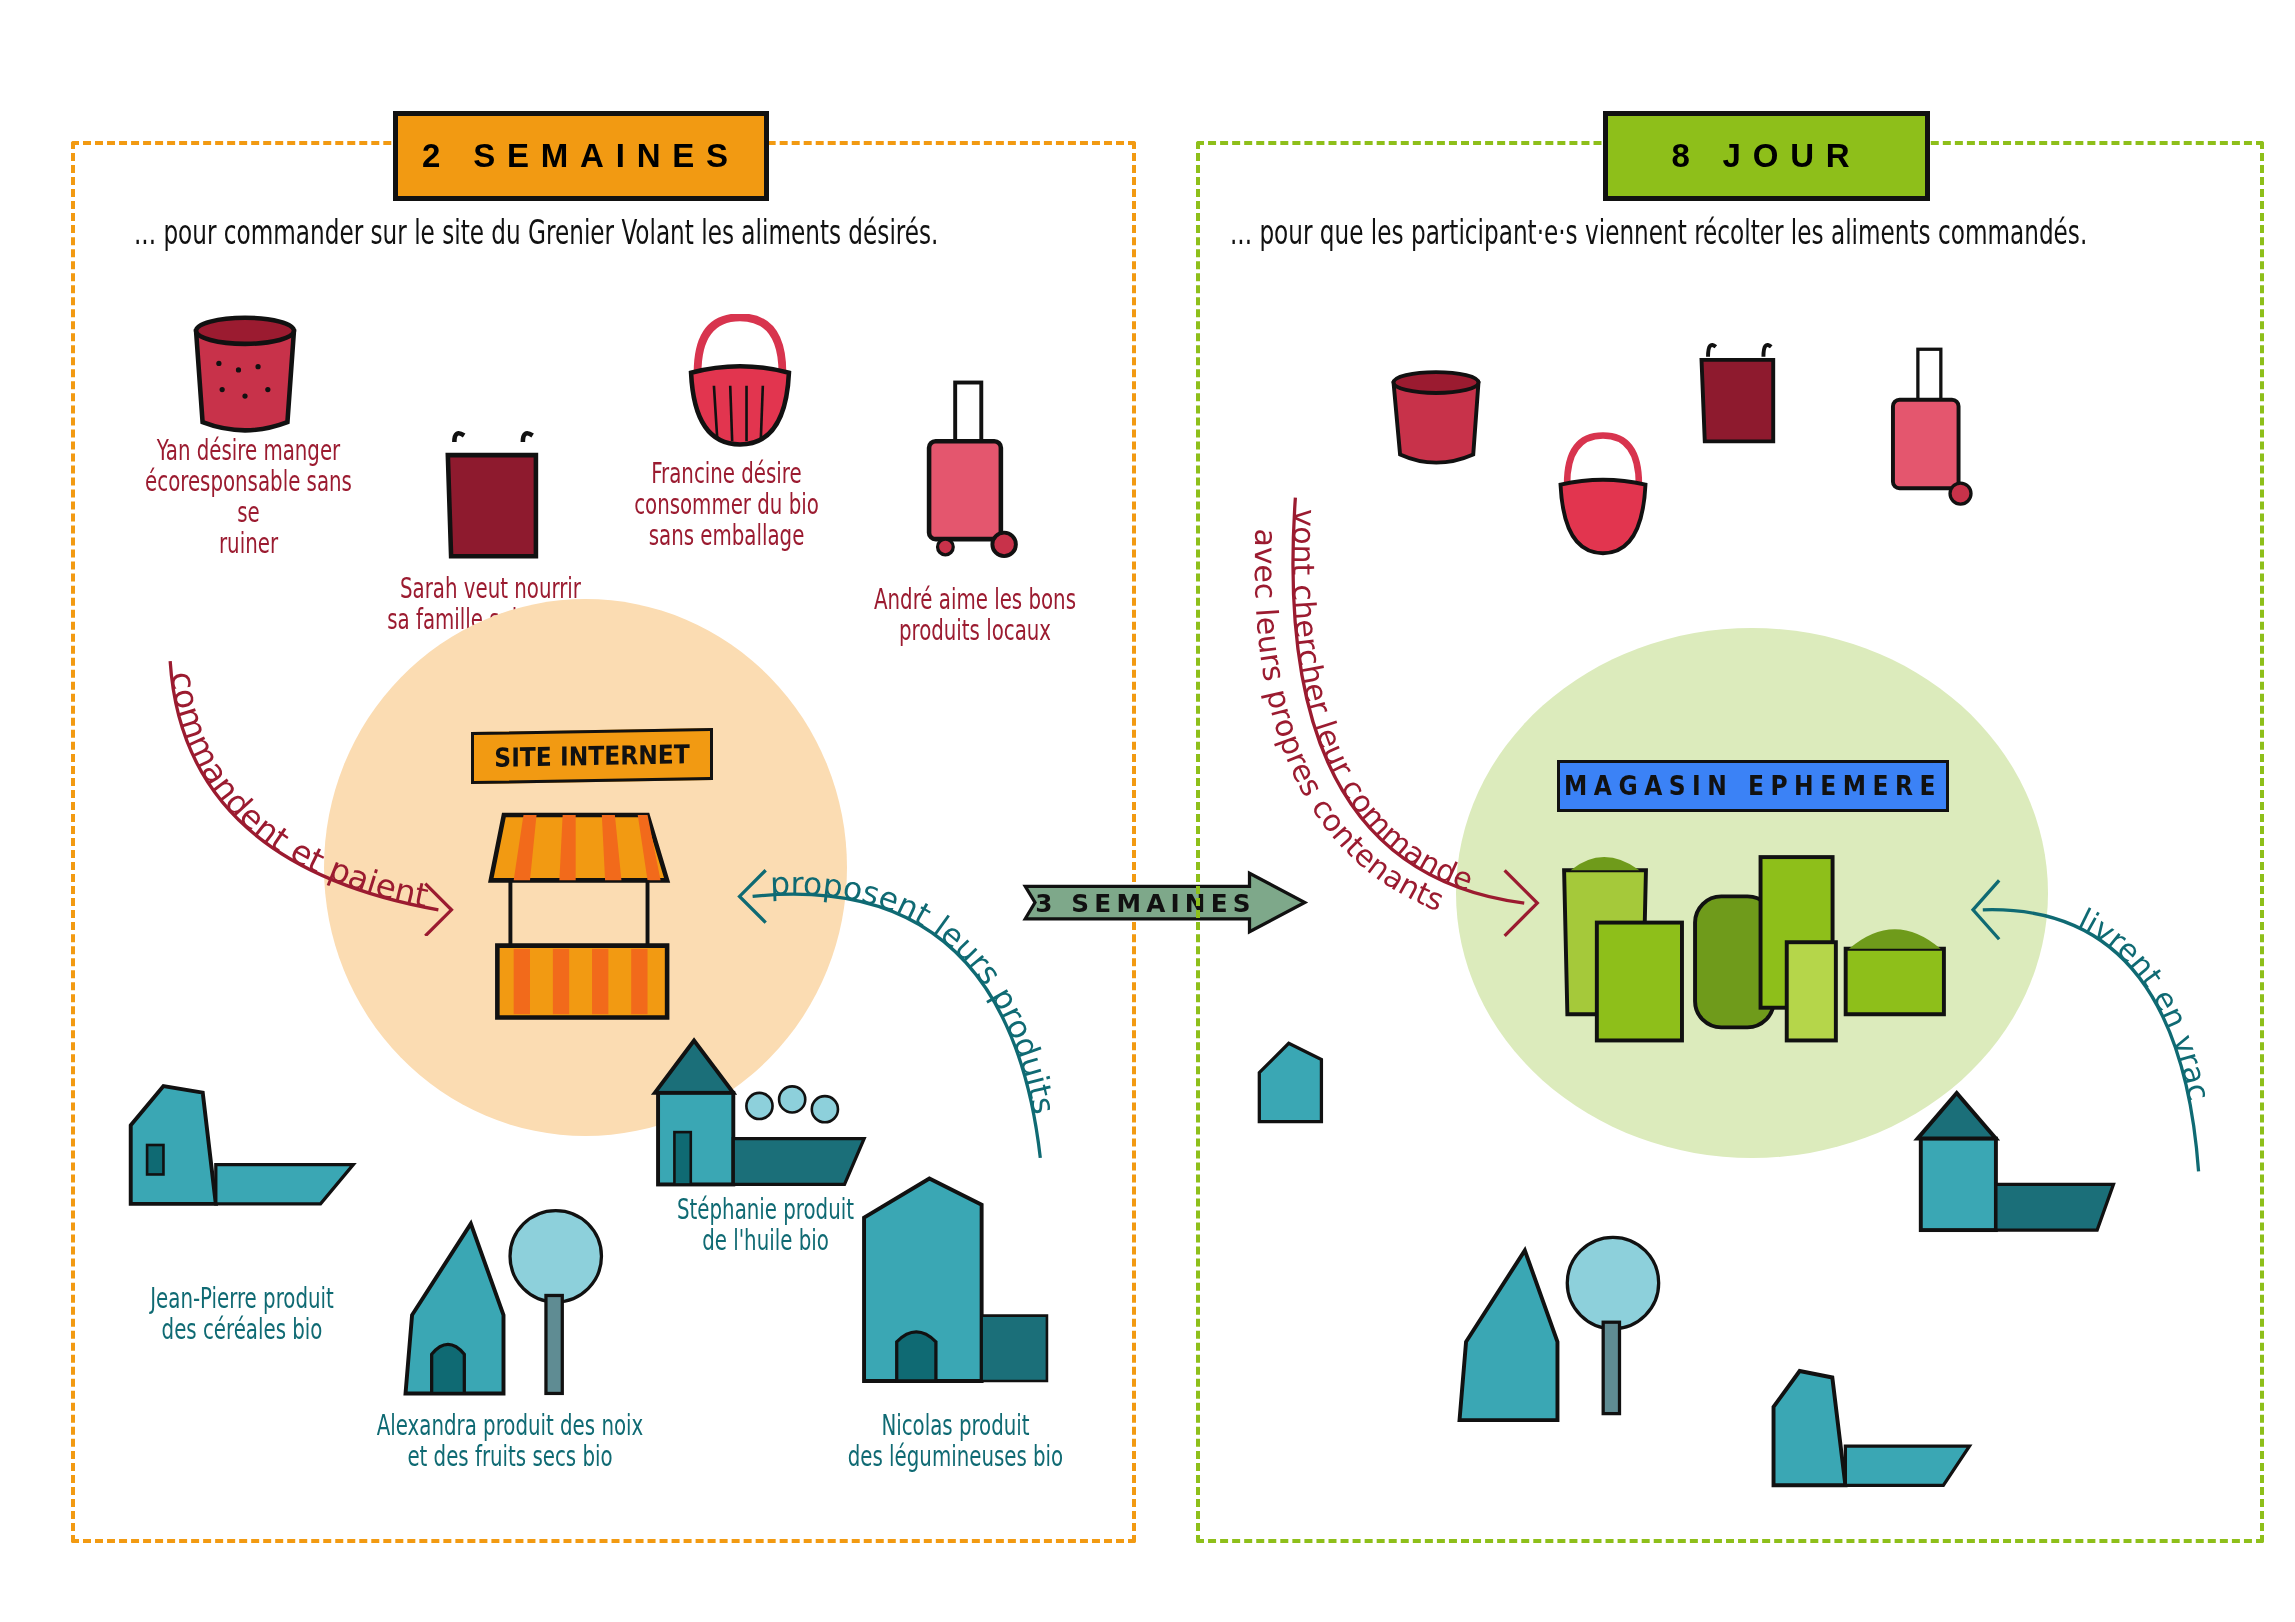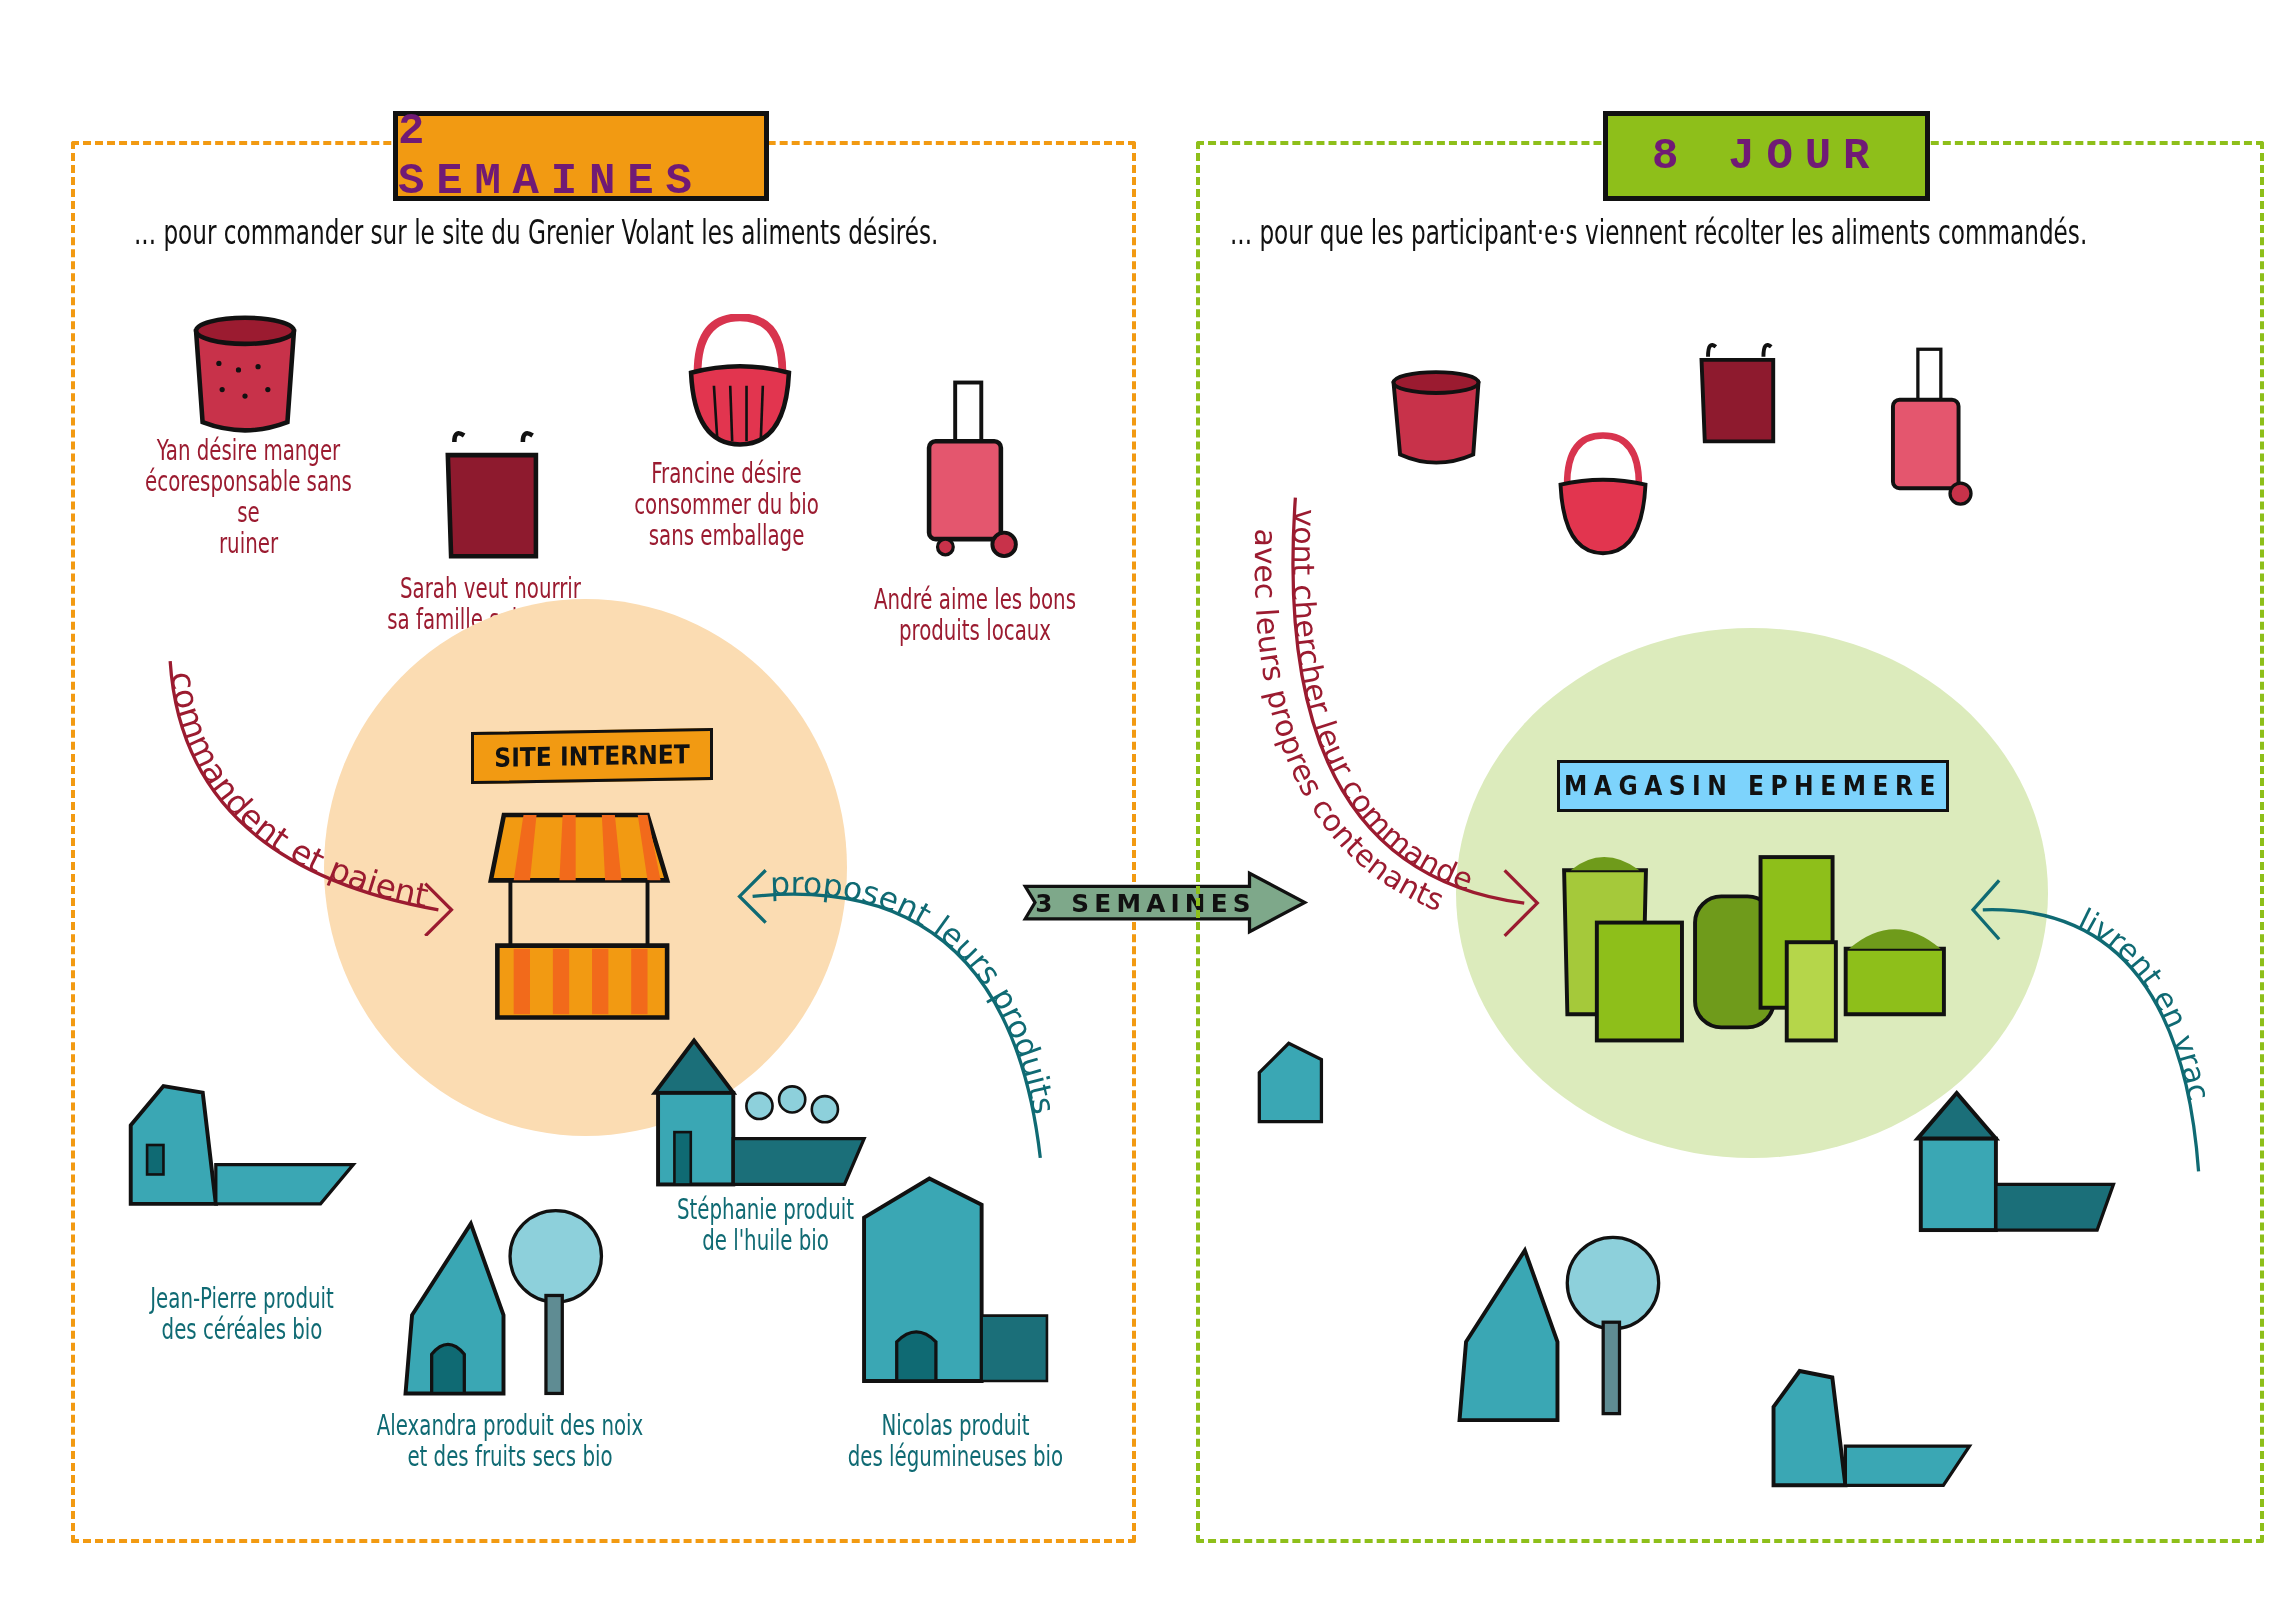--- a/index.html
+++ b/index.html
@@ -3,35 +3,35 @@
 <meta charset="utf-8">
 <style>
   html, body { margin:0; padding:0; background:#ffffff; }
   body { width:2295px; height:1623px; position:relative; overflow:hidden;
          font-family:"DejaVu Sans Condensed","DejaVu Sans", sans-serif; }
   .abs { position:absolute; }
   .panel { position:absolute; border-style:dashed; border-width:4.6px; border-radius:2.6px; }
   .panel-left { left:71px; top:141px; width:1057px; height:1394px; border-color:#f29a12; }
   .panel-right { left:1196px; top:141px; width:1060px; height:1394px; border-color:#8ebf1a; }
   .title-tag { position:absolute; height:80px; border:5.2px solid #111; display:flex; align-items:center; justify-content:center;
-               font-family:Liberation Mono, monospace; font-weight:bold; font-size:44px; letter-spacing:11.8px; color:#701a75; }
+               font-family:Liberation Sans, sans-serif; font-weight:bold; font-size:33px; letter-spacing:11.8px; color:#000000; }
   .tag-orange { left:393px; top:111px; width:366px; background:#f29a12; }
   .tag-green  { left:1603px; top:111px; width:317px; background:#8ebf1a; }
   .subtitle { position:absolute; font-size:33px; color:#111; transform:scaleX(0.78); transform-origin:left center; white-space:nowrap; }
   .sub-left { left:134px; top:213px; }
   .sub-right { left:1230px; top:213px; }
   .caption { position:absolute; text-align:center; font-size:27.5px; line-height:31px; transform:scaleX(0.8); }
   .red { color:#9b1b30; }
   .teal { color:#0f6a73; }
   .blob { position:absolute; border-radius:50%; }
   .blob-orange { left:324px; top:599px; width:523px; height:537px; background:#fbdcb2; }
   .blob-green { left:1456px; top:628px; width:592px; height:530px; background:#dcebbc; }
   .banner { position:absolute; height:46px; border:3.9px solid #111; display:flex; align-items:center; justify-content:center; color:#111; font-weight:bold; }
   .banner-site { left:471px; top:730px; width:236px; background:#f29a12; font-size:26px; transform:skewY(-1deg); }
-  .banner-mag { left:1557px; top:760px; width:386px; background:#7dd3fc; font-size:26px; letter-spacing:6.5px; }
+  .banner-mag { left:1557px; top:760px; width:386px; background:#3b82f6; font-size:26px; letter-spacing:6.5px; }
   .arrow3 { position:absolute; left:1021px; top:870px; width:288px; height:65px; }
   svg text { font-family:"DejaVu Sans", sans-serif; }
 </style>
 </head>
 <body>
 
 <div class="panel panel-left"></div>
 <div class="title-tag tag-orange">2 SEMAINES</div>
 <div class="subtitle sub-left">... pour commander sur le site du Grenier Volant les aliments désirés.</div>
 

